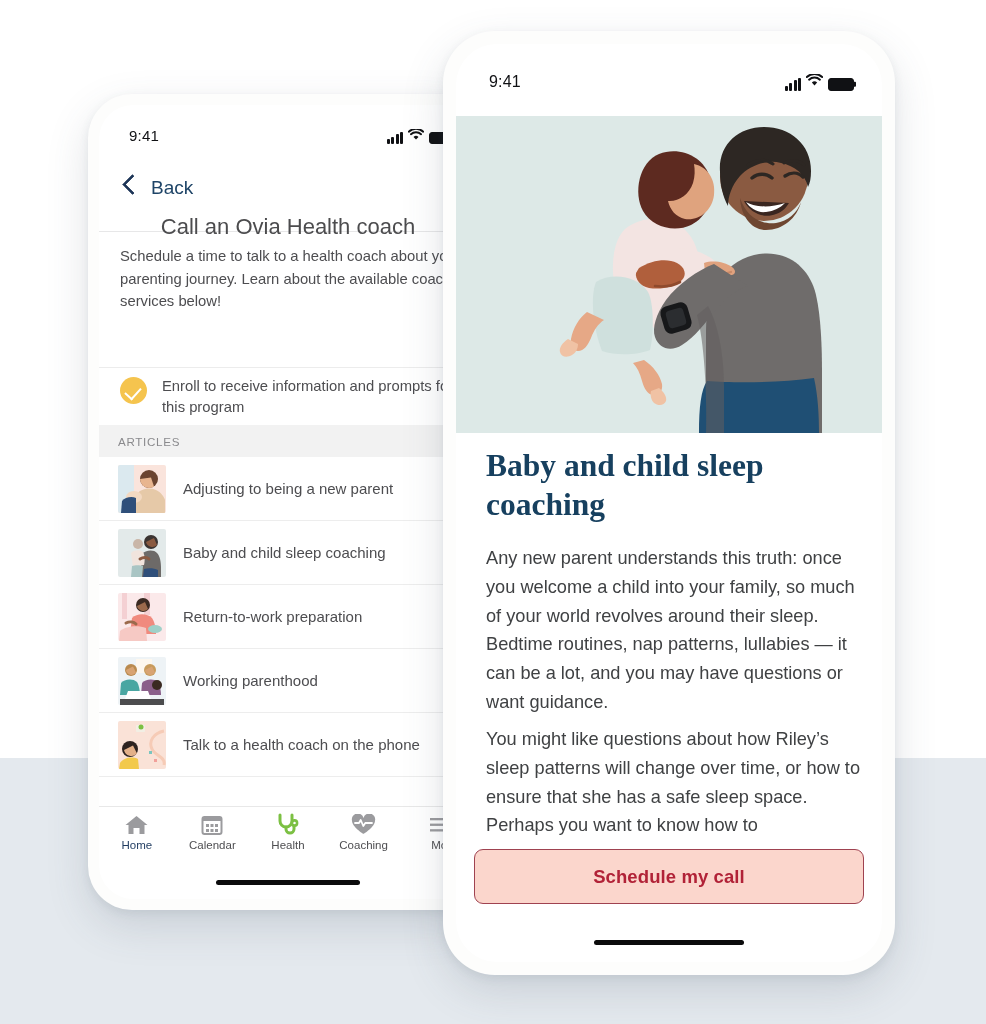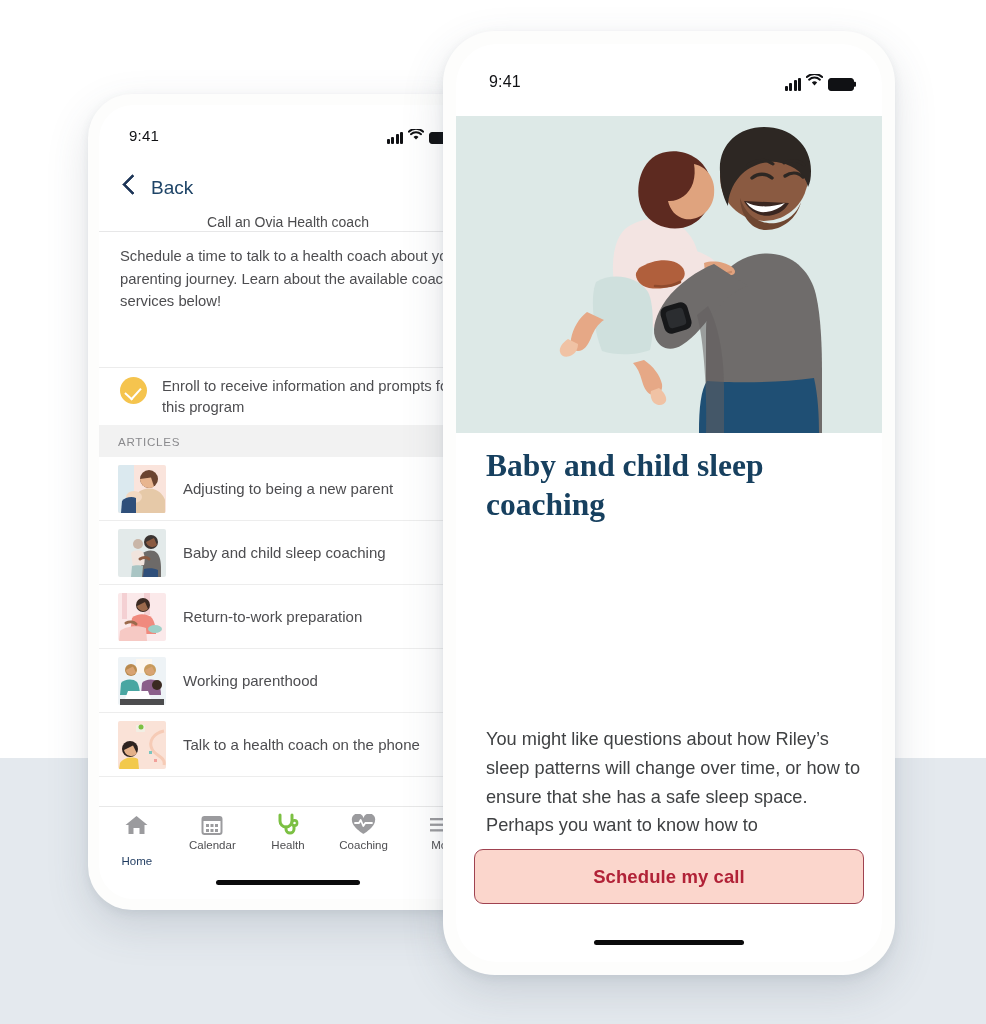--- a/index.html
+++ b/index.html
@@ -173,21 +173,21 @@
     width: 100%;
     height: 1px;
     background: #e7e7e8;
   }
 
   .l-title {
     position: absolute;
     left: 0; top: 109px;
     width: 378px;
     text-align: center;
-    font-size: 14px;
+    font-size: 22px;
     color: #4c4c4e;
   }
   .l-para {
     position: absolute;
     left: 21px;
     width: 360px;
     font-size: 14.8px;
     line-height: 22.5px;
     color: #4d4d50;
   }
@@ -292,21 +292,21 @@
     flex-direction: column;
     align-items: center;
     gap: 3px;
   }
   .tab-ico { height: 23px; display: flex; align-items: center; }
   .tab-label {
     font-size: 11.5px;
     color: #4e4e51;
     white-space: nowrap;
   }
-  .tab-label.active-blue { color: #1e3a5f; margin-top: 16px; }
+  .tab-label.active-blue { color: #1e3a5f; }
 
   .home-indicator {
     position: absolute;
     left: 50%;
     transform: translateX(-50%);
     background: #0b0b0c;
     border-radius: 3px;
   }
 
   
@@ -640,20 +640,21 @@
           <path d="M199 170c8 1 18 0 25-4" stroke="#8f4a2d" stroke-width="2.6" fill="none" stroke-linecap="round"></path>
 
           <rect x="206" y="188" width="28" height="28" rx="7" fill="#17181a" transform="rotate(-16 220 202)"></rect>
           <rect x="211" y="193" width="18" height="18" rx="4" fill="#2b2d30" transform="rotate(-16 220 202)"></rect>
 
           <path d="M252 190c10 18 16 48 16 80v47h-18c1-42-2-92-9-118z" fill="#625f5e" opacity=".55"></path>
         </svg>
       </div>
 
       <div class="r-title">Baby and child sleep coaching</div>
+      <div class="r-body" id="r-body1">Any new parent understands this truth: once you welcome a child into your family, so much of your world revolves around their sleep. Bedtime routines, nap patterns, lullabies — it can be a lot, and you may have questions or want guidance.</div>
       <div class="r-body" id="r-body2">You might like questions about how Riley’s sleep patterns will change over time, or how to ensure that she has a safe sleep space. Perhaps you want to know how to</div>
 
       <div class="cta-wrap">
         <button class="cta">Schedule my call</button>
       </div>
 
       <div class="home-indicator" style="bottom:17px; width:150px; height:5.5px;"></div>
     </div>
   </div>
 

